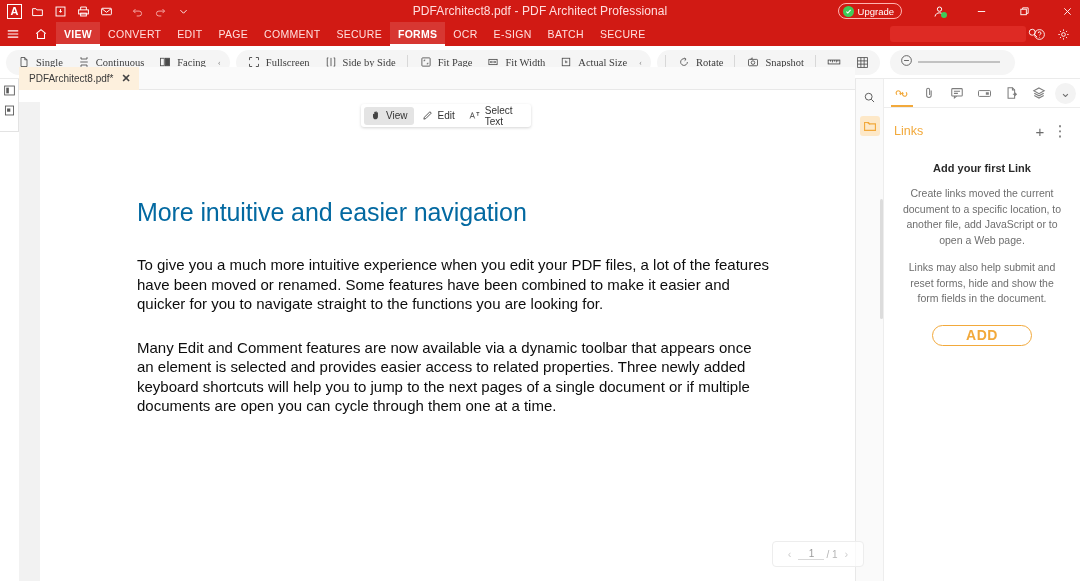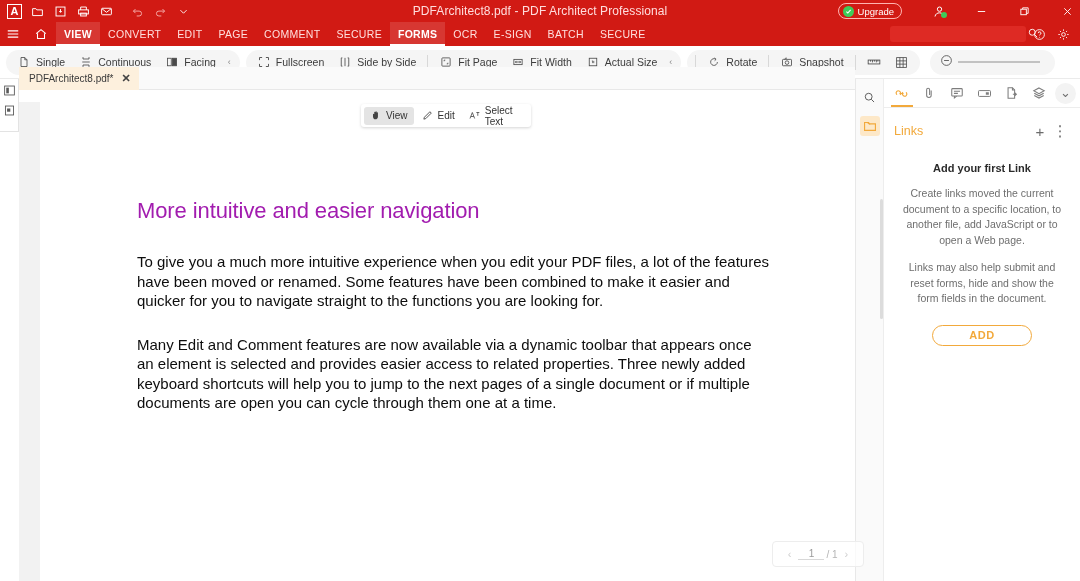--- a/index.html
+++ b/index.html
@@ -83,21 +83,21 @@
   .mr-icon { width: 22px; height: 24px; display: flex; align-items: center; justify-content: center; color: #ffffff; }
 
   
   .toolbar {
     position: absolute; top: 46px; left: 0; width: 1080px; height: 33px;
     background: #ffffff; display: flex; align-items: center;
     border-bottom: 1px solid #ebebeb;
   }
   .tgroup {
     display: flex; align-items: center; height: 25px;
-    background: #f5f5f5; border-radius: 13px; padding: 0 4px; margin-left: 6px;
+    background: #f5f5f5; border-radius: 13px; padding: 0 4px; margin-left: 6px; font-family: Liberation Serif, serif;
   }
   .tbtn {
     display: flex; align-items: center; gap: 5px; height: 21px;
     padding: 0 7px; border-radius: 11px; color: #3c3c3c; font-size: 10.5px; white-space: nowrap;
   }
   .tbtn .ic { display: flex; align-items: center; justify-content: center; width: 14px; height: 14px; color: #4a4a4a; }
   .tchev { color: #8a8a8a; font-size: 9px; padding: 0 5px; }
   .tsep { width: 1px; height: 15px; background: #d8d8d8; margin: 0 4px; }
   .zgroup { margin-left: 10px; padding: 0 10px; }
   .zslider { display: flex; align-items: center; gap: 0; }
@@ -129,21 +129,21 @@
   .docarea {
     position: absolute; top: 102px; left: 19px; width: 836px; height: 479px;
     background: #f2f2f2; overflow: hidden;
   }
   .page {
     position: absolute; top: 0; left: 21px; width: 844px; height: 479px;
     background: #ffffff;
   }
   .page-body { padding: 96px 0 0 97px; width: 680px; }
   .doc-h1 {
-    font-size: 22px; color: #a21caf; font-weight: normal;
+    font-size: 25px; color: #0369a1; font-weight: normal;
     font-family: "Liberation Sans", sans-serif; margin-bottom: 28px; letter-spacing: -.1px;
   }
   .doc-p {
     font-size: 15px; line-height: 19.5px; color: #0d0d0d;
     font-family: "Liberation Sans", sans-serif; margin-bottom: 24px; width: 634px;
   }
 
   
   .floatbar {
     position: absolute; top: 104px; left: 361px; width: 170px; height: 23px;
@@ -207,21 +207,21 @@
     display: flex; align-items: center; height: 30px; padding: 0 10px; margin-top: 8px;
   }
   .rp-title { flex: 1; font-size: 12.5px; color: #f2a93b; }
   .rp-hbtn { width: 20px; height: 20px; display: flex; align-items: center; justify-content: center; color: #6b6b6b; font-size: 15px; }
   .rp-body { padding: 16px 15px 0 15px; text-align: center; }
   .rp-empty-title { font-size: 11px; font-weight: bold; color: #2b2b2b; margin-bottom: 12px; }
   .rp-empty-text { font-size: 10.5px; line-height: 15.5px; color: #6e6e6e; margin-bottom: 12px; }
   .rp-add {
     display: block; margin: 18px auto 16px auto; width: 100px; height: 21px;
     border: 1.3px solid #f2a93b; border-radius: 11px; background: #ffffff;
-    color: #f2a93b; font-size: 11px; font-weight: bold; letter-spacing: .6px;
+    color: #f2a93b; font-size: 14px; font-weight: bold; letter-spacing: .6px;
     font-family: "Liberation Sans", sans-serif;
   }
   .panel-scroll {
     position: absolute; left: -4px; top: 120px; width: 3px; height: 120px;
     background: #dcdcdc; border-radius: 2px;
   }
 </style>
 </head>
 <body>
 

